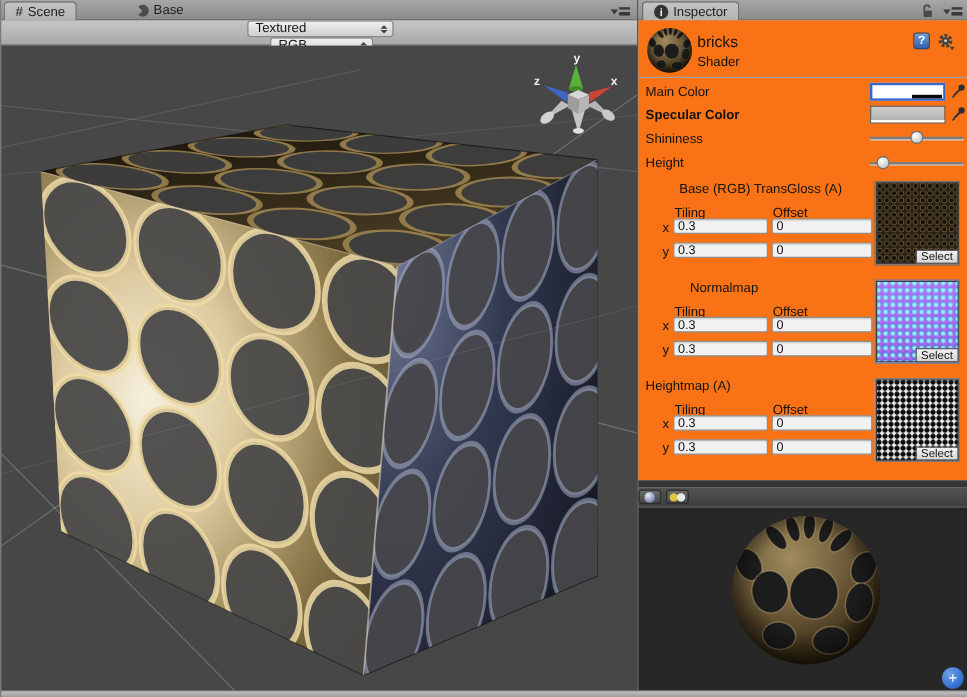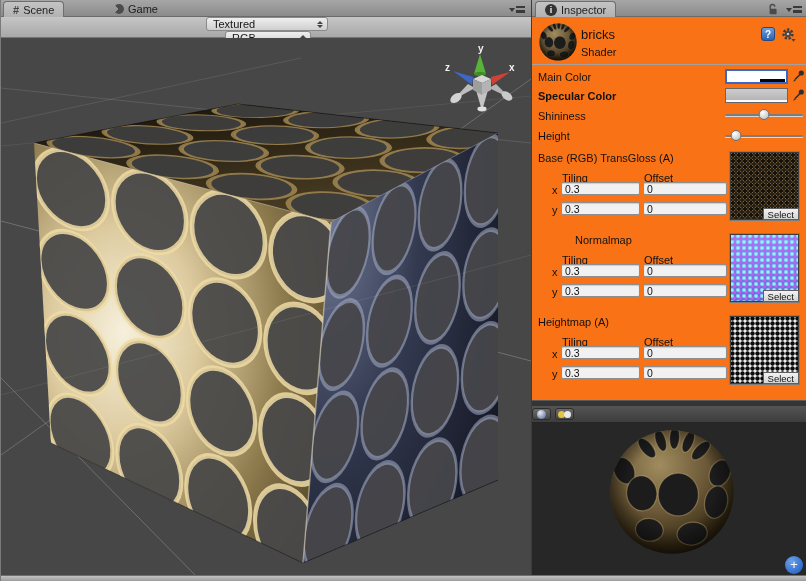--- a/index.html
+++ b/index.html
@@ -97,21 +97,21 @@
 <div id="window">
 
   <div id="scene-panel">
     <div class="tabbar">
       <div class="tab active" style="left:2px;">
         <span class="icon-hash">#</span>
         <span>Scene</span>
       </div>
       <div class="tab" style="left:104px;">
         <span class="icon-pac"></span>
-        <span>Game</span>
+        <span>Base</span>
       </div>
       <div class="menu-glyph" style="position:absolute; right:6px; top:6px;">
         <span class="tri"></span>
           <span class="bars"></span>
       </div>
     </div>
 
     <div id="scene-toolbar">
       <div class="dropdown" style="width:122px; margin-left:2px;">
         <span class="dd-label">Textured</span>
@@ -355,21 +355,21 @@
         <div class="handle" style="left: 50%;"></div>
       </div>
 
       <div class="lbl" style="left:6px; top:113px;">Height</div>
       <div class="slider" style="top:112px;">
         <div class="track"></div>
         <div class="handle" style="left: 14%;"></div>
       </div>
 
       <div class="map-section" style="top:134px;">
-        <div class="map-title lbl" style="position:absolute;">Base (RGB) TransGloss (A)</div>
+        <div class="map-title lbl" style="position:absolute;margin-left:28px;">Base (RGB) TransGloss (A)</div>
         <div class="lbl" style="left:30px; top:21px;">Tiling</div>
         <div class="lbl" style="left:112px; top:21px;">Offset</div>
         <div class="lbl" style="left:20px; top:33px;">x</div>
         <input class="field" style="left: 29px; top: 31px; width: 79px;" value="0.3">
         <input class="field" style="left: 111px; top: 31px; width: 84px;" value="0">
         <div class="lbl" style="left:20px; top:53px;">y</div>
         <input class="field" style="left: 29px; top: 51px; width: 79px;" value="0.3">
         <input class="field" style="left: 111px; top: 51px; width: 84px;" value="0">
         <div class="thumb thumb-base">
           <div class="select-btn">Select</div>

